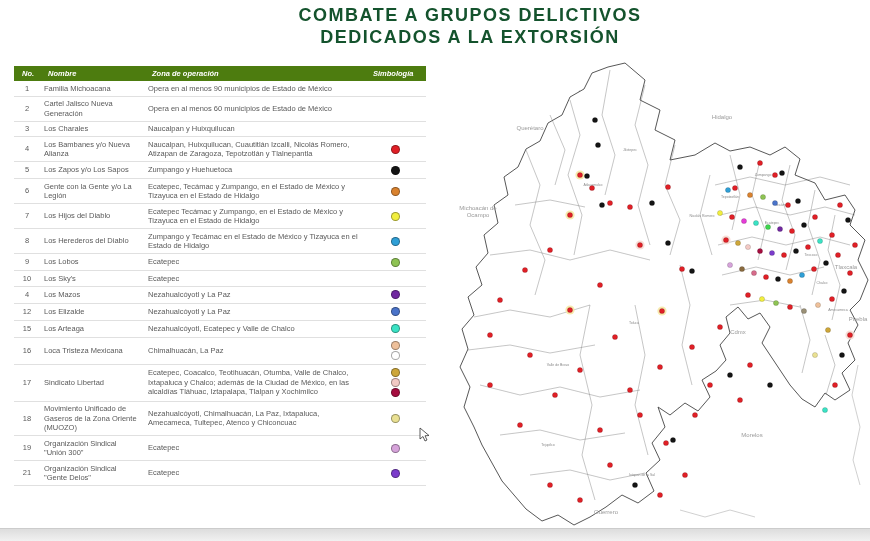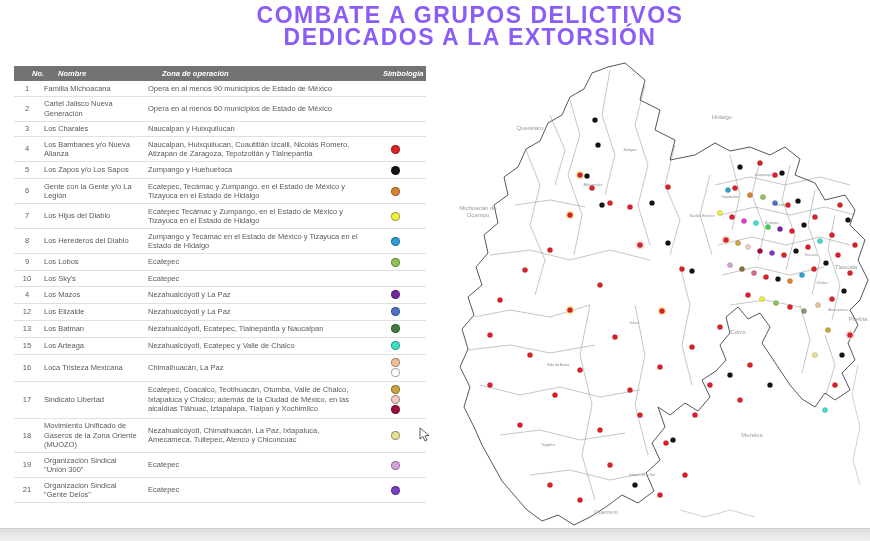--- a/index.html
+++ b/index.html
@@ -2,30 +2,30 @@
 <html><head>
 <meta charset="utf-8">
 <style>
   * { margin:0; padding:0; box-sizing:border-box; }
   html,body { width:870px; height:541px; overflow:hidden; background:#ffffff;
               font-family:"Liberation Sans", sans-serif; }
   #stage { position:relative; width:870px; height:541px; background:#ffffff; }
 
   
   .title { position:absolute; left:230px; top:4px; width:480px; text-align:center;
-           color:#8b5cf6; font-weight:bold; font-size:23px; letter-spacing:1.5px;
+           color:#14532d; font-weight:bold; font-size:18px; letter-spacing:1.5px;
            line-height:22px; }
 
   
   .table-wrap { position:absolute; left:14px; top:66px; width:412px; height:475px;
                 overflow:hidden; }
   table.groups { border-collapse:collapse; width:412px; table-layout:fixed;
                  font-size:7.5px; color:#5a5a5a; }
-  table.groups th { background:#737373; color:#ffffff; font-style:italic;
-                    font-weight:bold; text-align:left; padding:3px 18px;
+  table.groups th { background:#4d7c0f; color:#ffffff; font-style:italic;
+                    font-weight:bold; text-align:left; padding:3px 8px;
                     font-size:7.5px; }
   table.groups td { border-bottom:1px solid #e0e0e0; padding:2.5px 4px;
                     vertical-align:middle; line-height:9.5px; }
   td.c-no { text-align:center; }
   col.no { width:26px; } col.name { width:104px; } col.zone { width:221px; }
   col.sym { width:61px; }
   .symcell { text-align:center; }
   .dot { display:block; margin:1px auto; width:9px; height:9px; border-radius:50%;
          border:1px solid rgba(0,0,0,.35); }
 
@@ -149,28 +149,20 @@
             <td class="symcell">
               <span class="dot" style="background: rgb(113, 40, 160);"></span>
             </td>
           </tr>
           <tr>
             <td class="c-no">12</td>
             <td class="c-name">Los Elizalde</td>
             <td class="c-zone">Nezahualcóyotl y La Paz</td>
             <td class="symcell">
               <span class="dot" style="background: rgb(74, 115, 201);"></span>
-            </td>
-          </tr>
-          <tr>
-            <td class="c-no">13</td>
-            <td class="c-name">Los Batman</td>
-            <td class="c-zone">Nezahualcóyotl, Ecatepec, Tlalnepantla y Naucalpan</td>
-            <td class="symcell">
-              <span class="dot" style="background: rgb(62, 125, 63);"></span>
             </td>
           </tr>
           <tr>
             <td class="c-no">15</td>
             <td class="c-name">Los Arteaga</td>
             <td class="c-zone">Nezahualcóyotl, Ecatepec y Valle de Chalco</td>
             <td class="symcell">
               <span class="dot" style="background: rgb(58, 226, 196);"></span>
             </td>
           </tr>

